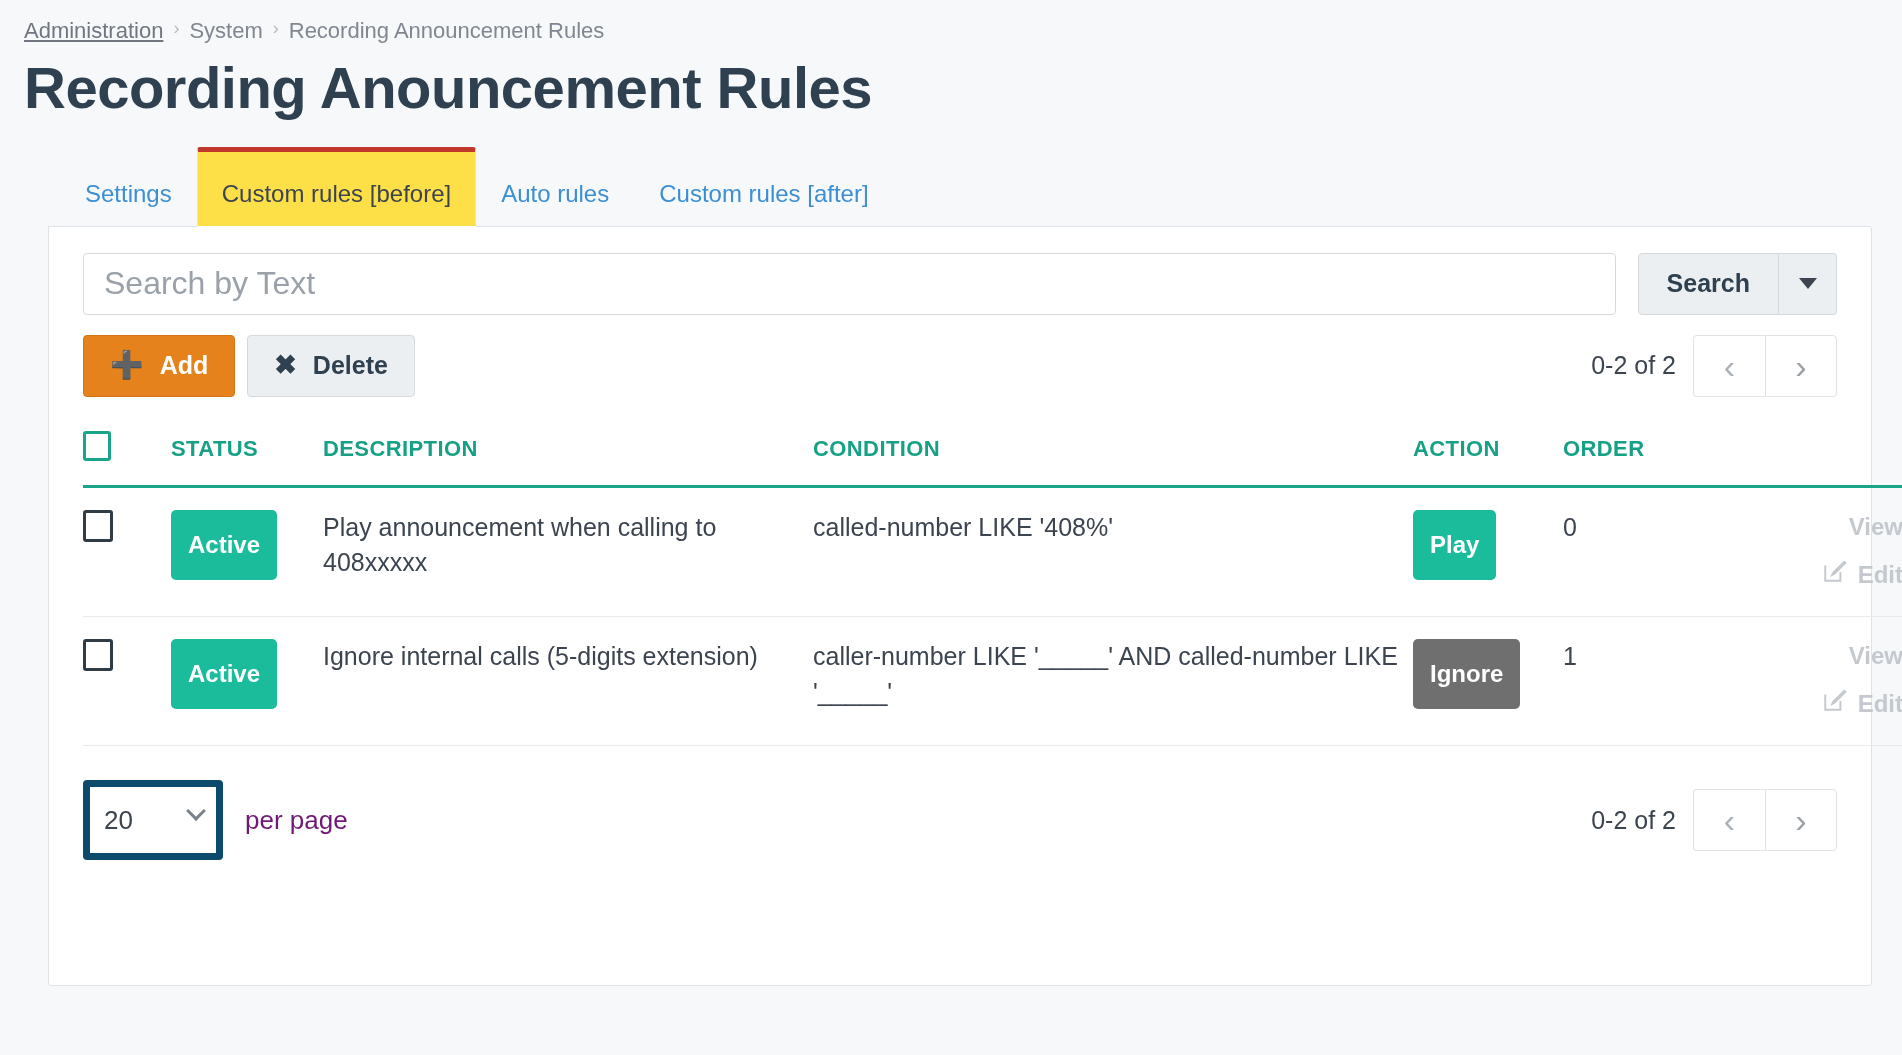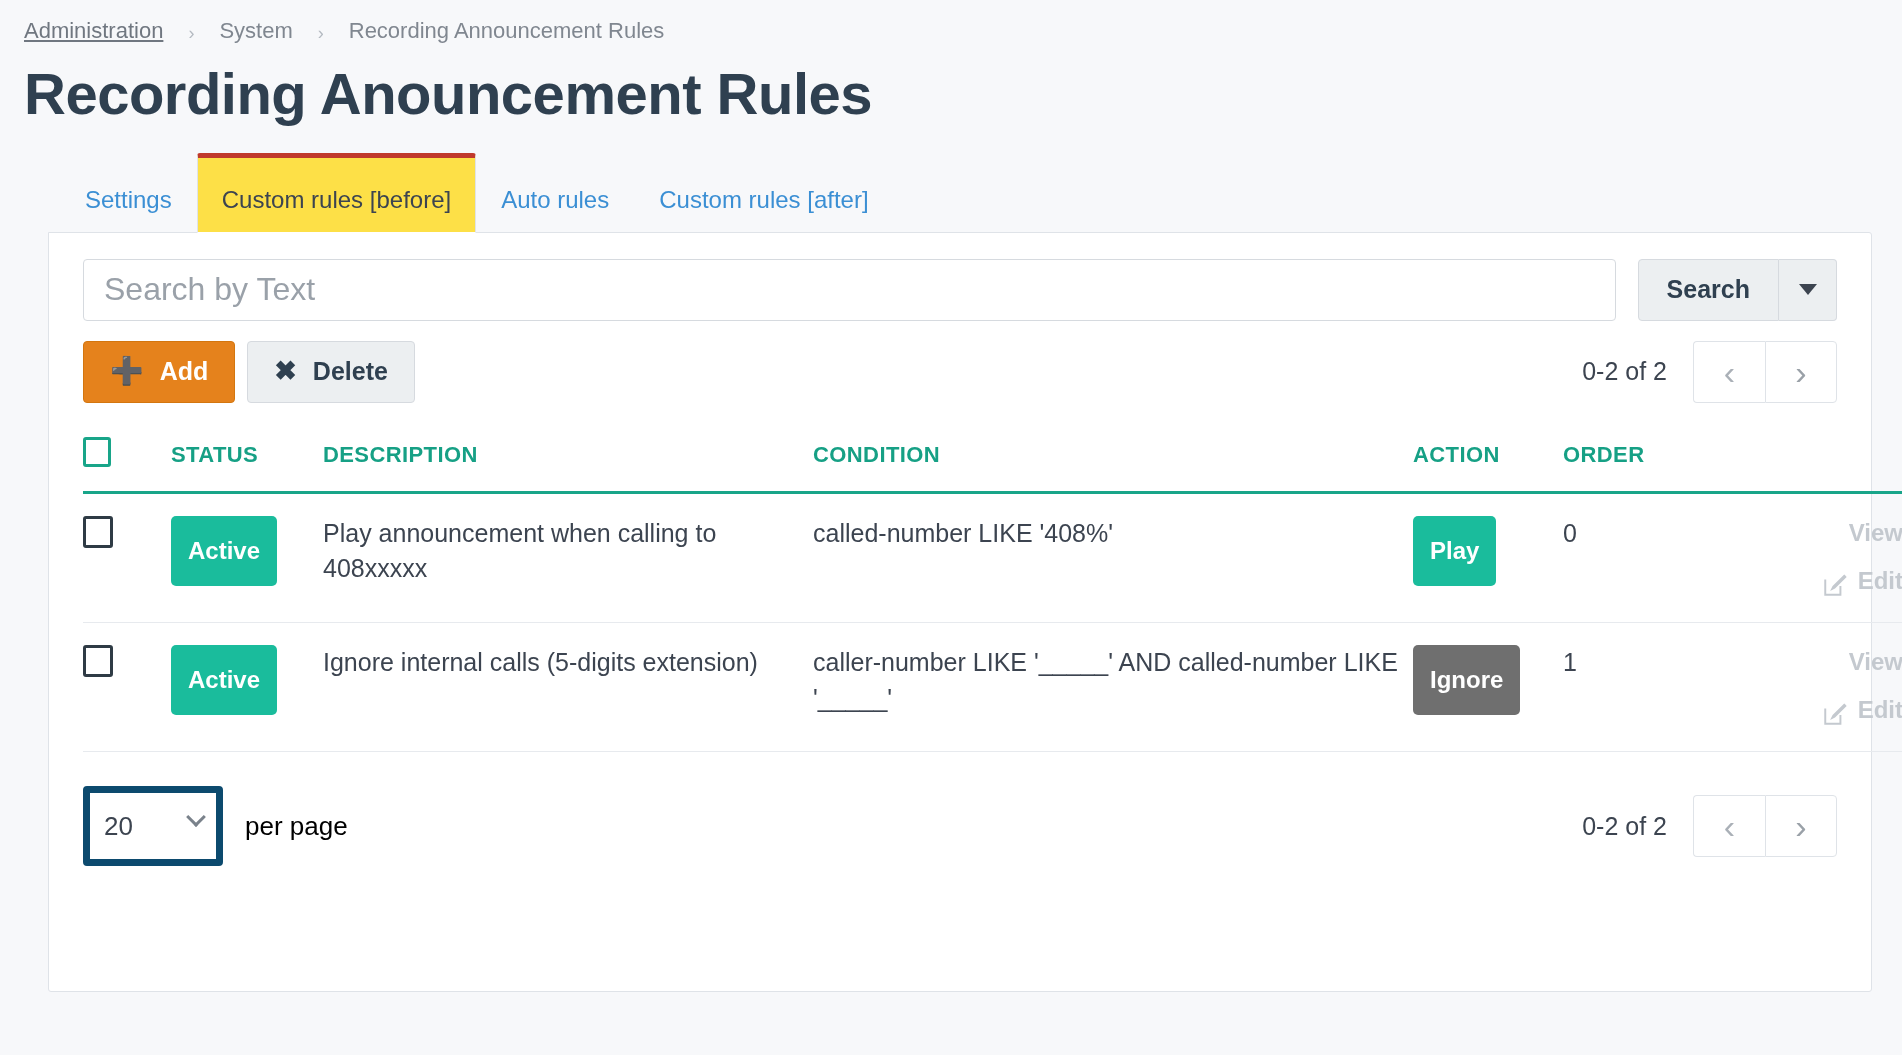--- a/index.html
+++ b/index.html
@@ -11,23 +11,23 @@
     color: #2c3e50;
     overflow: hidden;
   }
   .page { padding: 18px 0 0 24px; }
 
   
   .breadcrumb {
     font-size: 22px;
     color: #8a9099;
     display: flex;
-    align-items: flex-end;
-    gap: 25px;
-    margin-bottom: 20px;
+    align-items: flex-start;
+    gap: 10px;
+    margin-bottom: 14px;
   }
   .breadcrumb a {
     color: #707780;
     text-decoration: underline;
   }
   .crumb-sep { color: #b4bac1; font-size: 18px; }
   .crumb-plain { color: #808790; }
 
   
   .page-title {
@@ -154,21 +154,21 @@
     border: 1px solid #d6dadf;
     color: #2f4050;
     margin-left: 12px;
   }
   .glyph { font-size: 27px; line-height: 1; }
 
   .pager-right {
     margin-left: auto;
     display: flex;
     align-items: center;
-    gap: 26px;
+    gap: 17px;
   }
   .pager-count { font-size: 25px; color: #3c4450; }
   .pager-btns { display: flex; }
   .pg-btn {
     width: 72px; height: 62px;
     background: #ffffff;
     border: 1px solid #dfe3e8;
     display: flex; align-items: center; justify-content: center;
     cursor: pointer;
     color: #aab0b7;
@@ -238,21 +238,21 @@
   .badge.play { background: #1abc9c; }
   .badge.ignore { background: #6f6f6f; }
 
   .links-cell { text-align: right; padding-right: 4px; }
   .link-view, .link-edit {
     color: #c4c9cf;
     font-size: 24px;
     font-weight: bold;
     cursor: pointer;
     display: flex;
-    align-items: flex-end;
+    align-items: flex-start;
     justify-content: flex-end;
     gap: 10px;
   }
   .link-edit { margin-top: 14px; }
   .edit-icon svg { display: block; }
 
   
   .footer-row {
     display: flex;
     align-items: center;
@@ -275,21 +275,21 @@
     position: absolute;
     right: 20px; top: 24px;
     width: 14px; height: 14px;
     border-right: 3px solid #7a828b;
     border-bottom: 3px solid #7a828b;
     transform: rotate(45deg);
     pointer-events: none;
   }
   .per-page-label {
     font-size: 26px;
-    color: #000000;
+    color: #701a75;
     margin-left: 22px;
   }
 </style>
 </head>
 <body>
 
 <div class="page">
 
   <div class="breadcrumb">
     <a>Administration</a>

